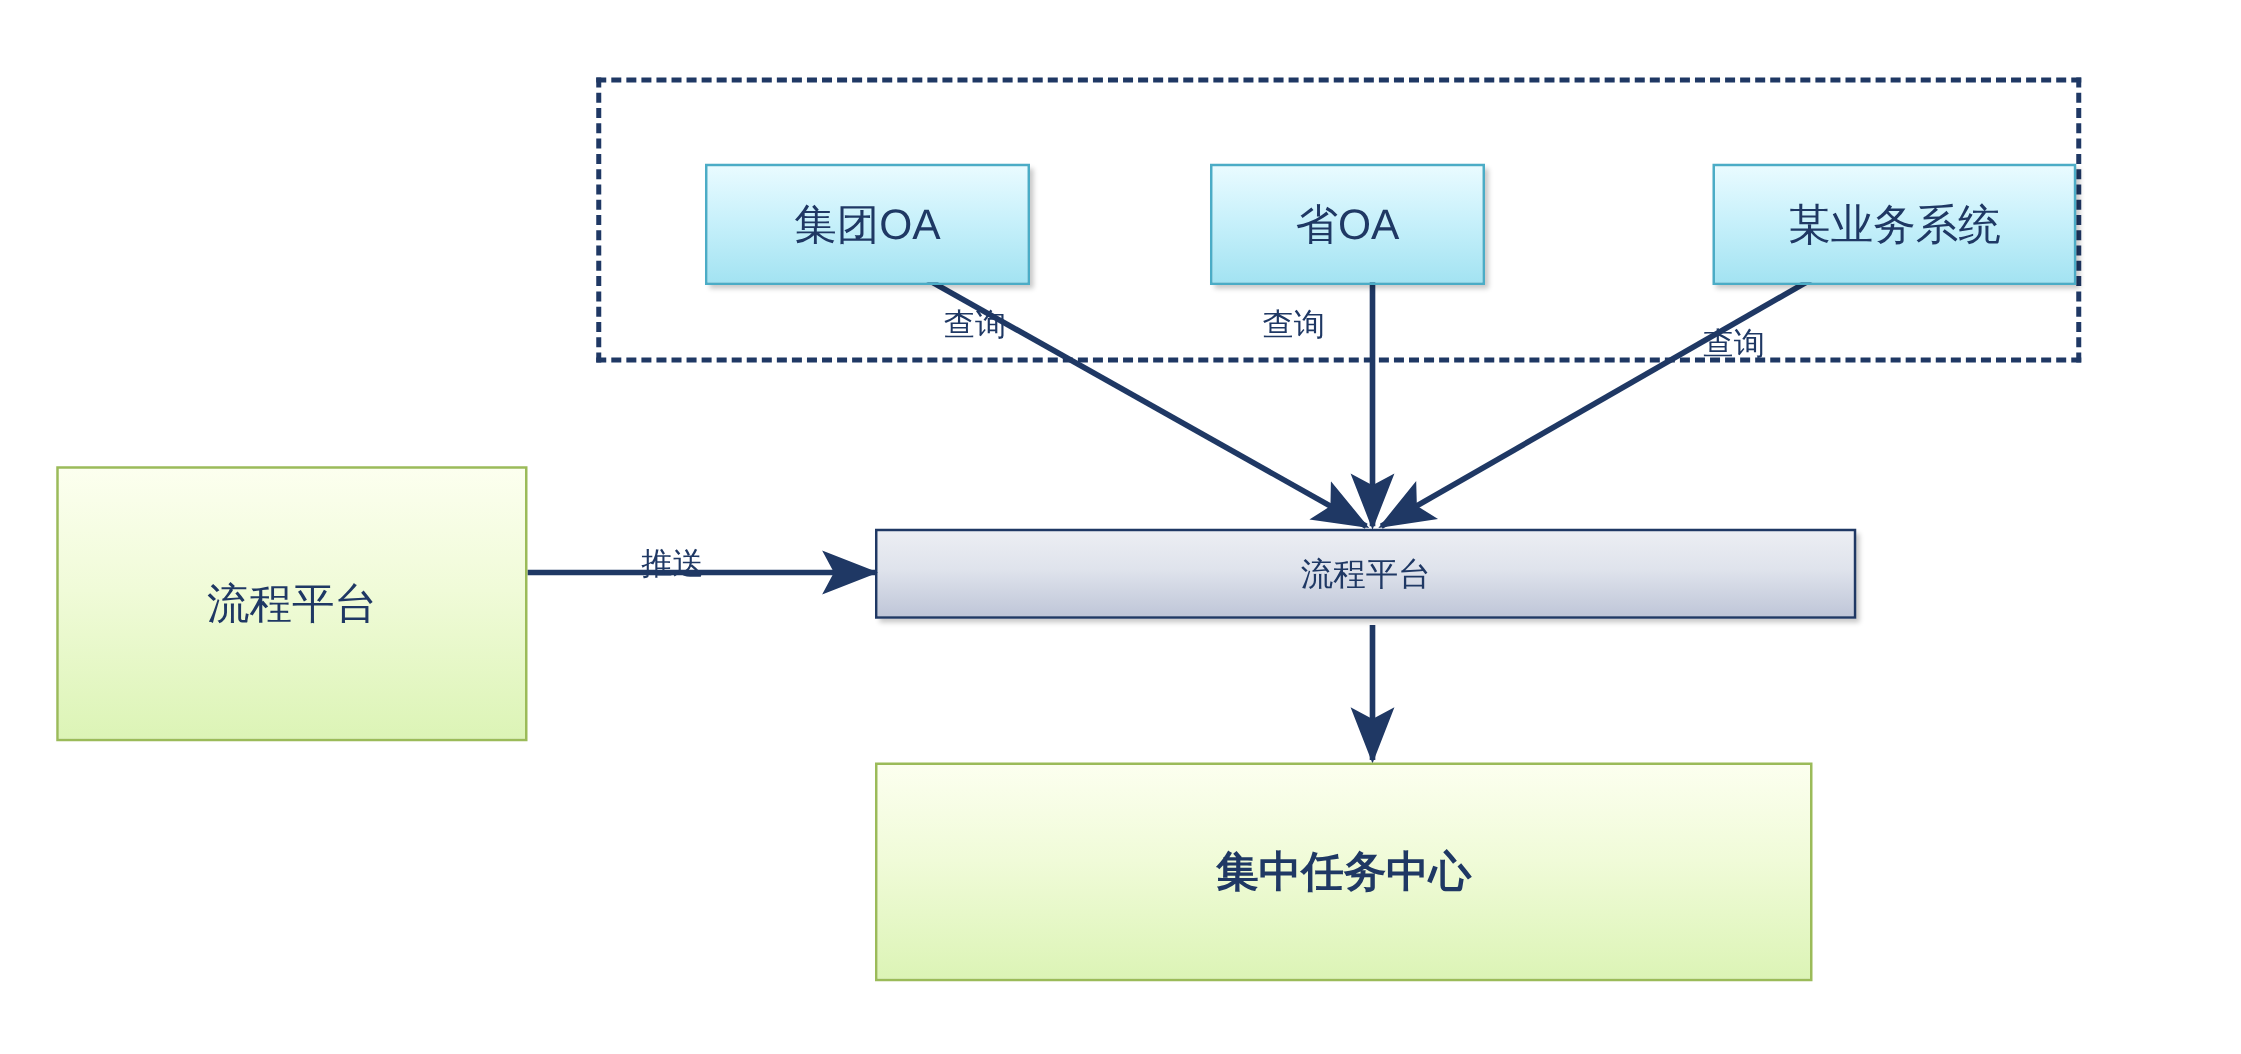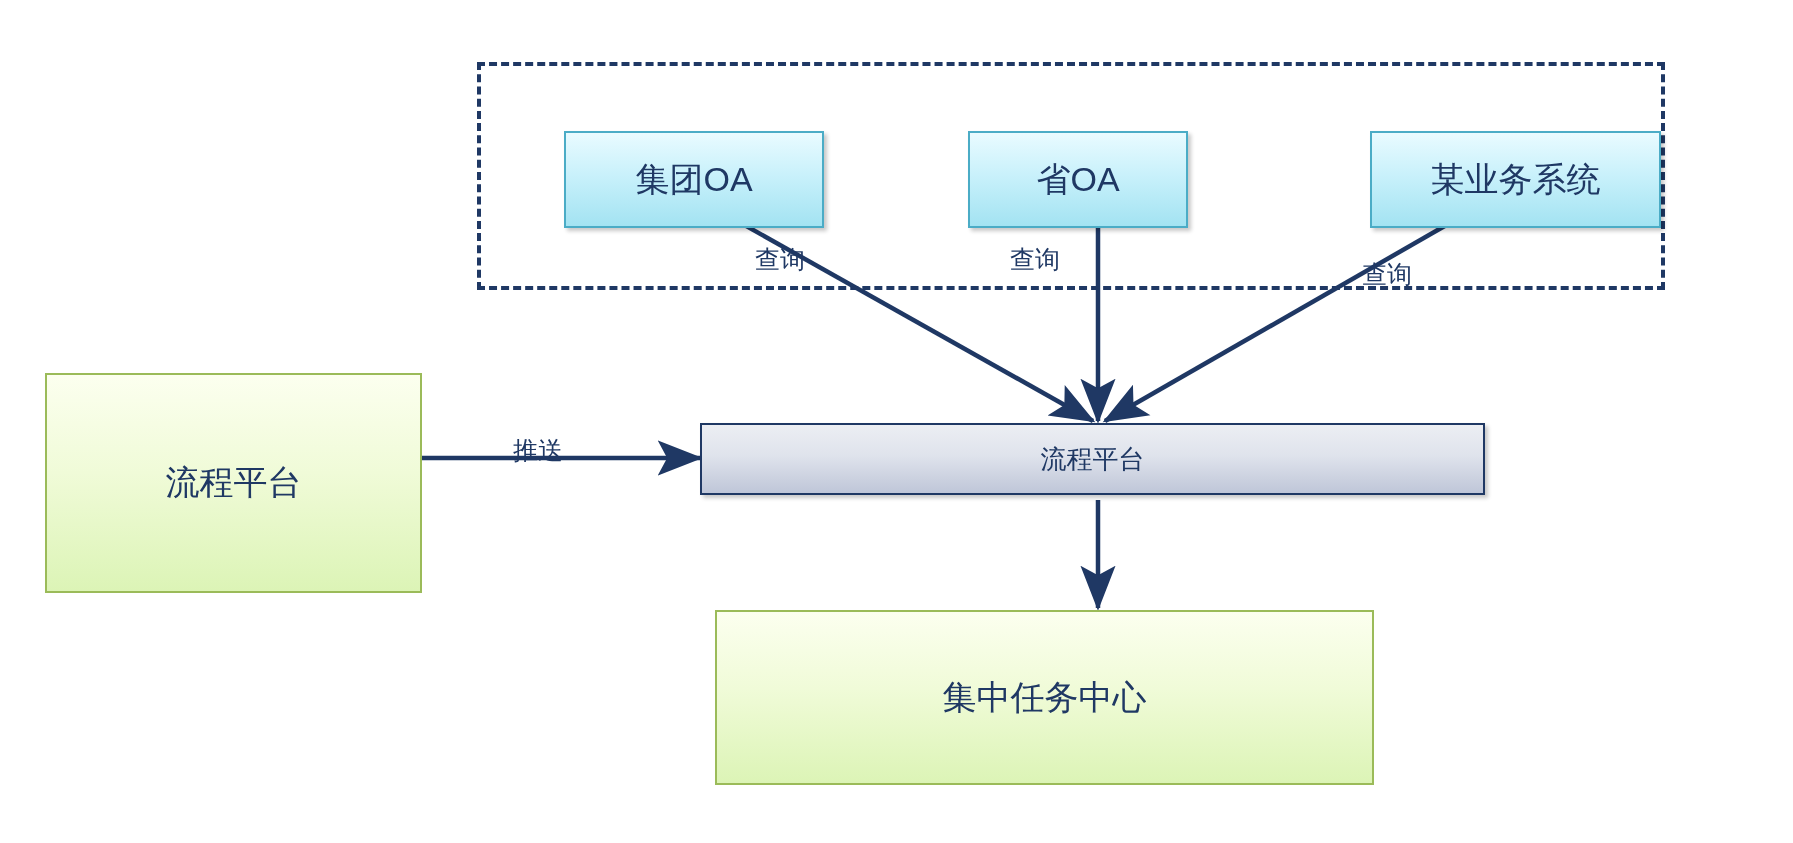--- a/index.html
+++ b/index.html
@@ -103,21 +103,21 @@
   </div>
 
   <div class="node node-green" style="left:45px; top:373px; width:377px; height:220px;">
     <span>流程平台</span>
   </div>
 
   <div class="node node-gray" style="left:700px; top:423px; width:785px; height:72px;">
     <span>流程平台</span>
   </div>
 
-  <div class="node node-green" style="left:715px; top:610px; width:659px; height:175px;">
+  <div class="node node-green" style="left:700px; top:610px; width:750px; height:175px;font-weight:bold;">
     <span>集中任务中心</span>
   </div>
 
   <div class="edge-label" style="left:755px; top:243px;">查询</div>
 
   <div class="edge-label" style="left:1010px; top:243px;">查询</div>
 
   <div class="edge-label" style="left:1362px; top:258px;">查询</div>
 
   <div class="edge-label" style="left:513px; top:434px;">推送</div>

